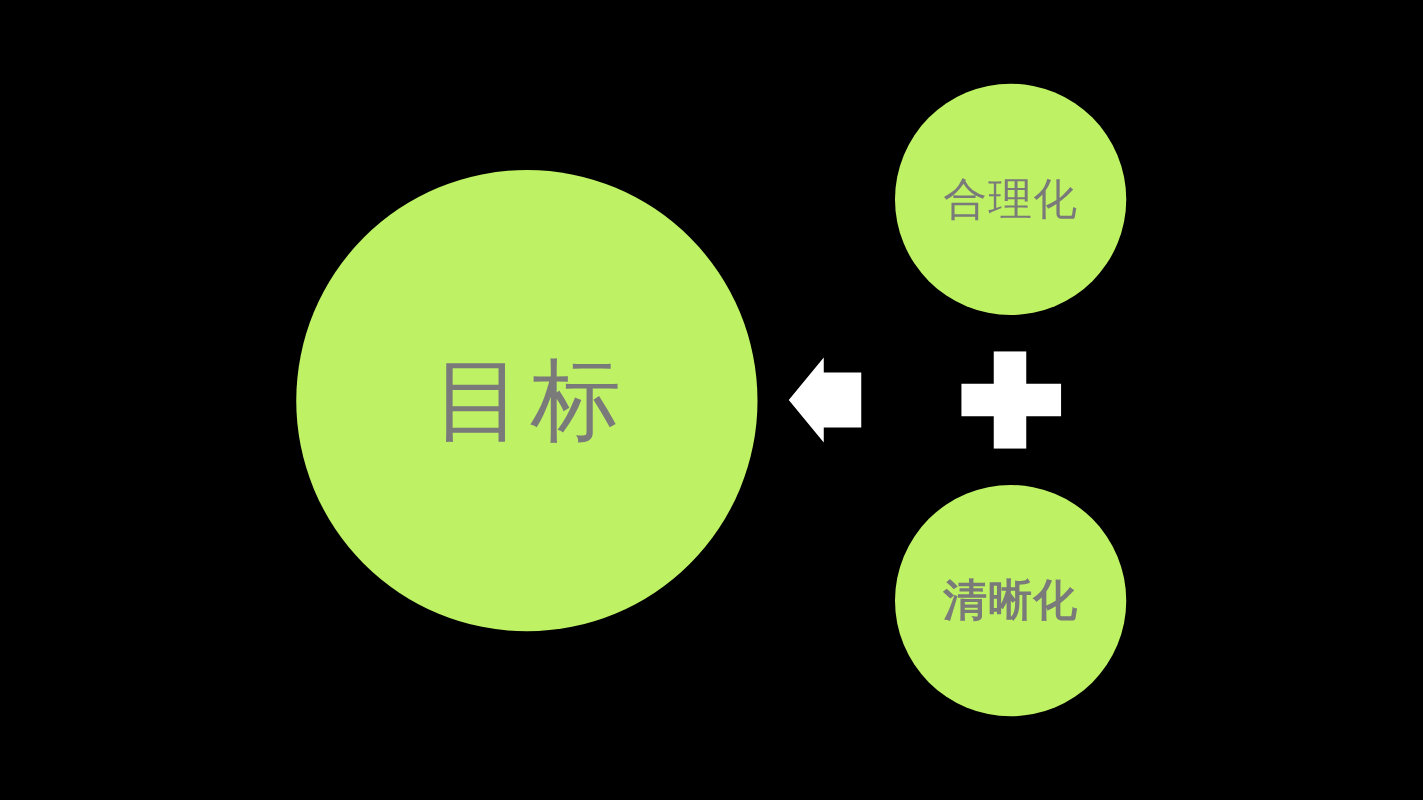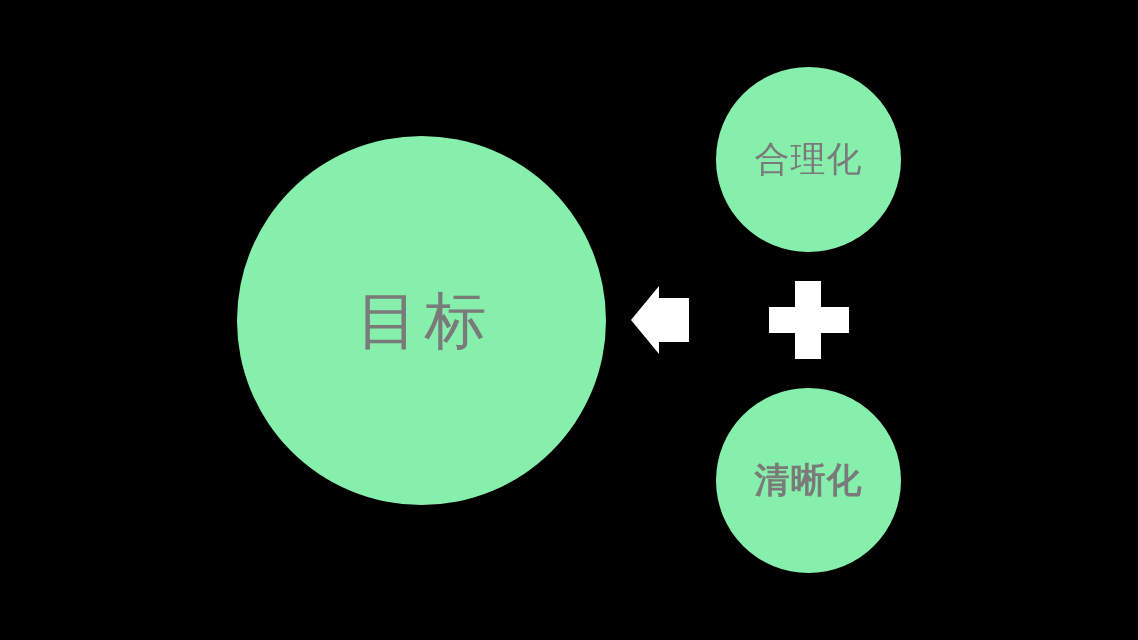--- a/index.html
+++ b/index.html
@@ -1,21 +1,21 @@
 <!DOCTYPE html>
 <html><head>
 <meta charset="utf-8">
 <style>
   html, body { margin:0; padding:0; }
   body { width:1138px; height:640px; background:#000; position:relative; overflow:hidden;
          font-family:"DejaVu Sans", "Liberation Sans", sans-serif; }
-  .circle { position:absolute; border-radius:50%; background:#86efac;
+  .circle { position:absolute; border-radius:50%; background:#bef264;
             display:flex; align-items:center; justify-content:center; color:#7a7a7a;text-align:center; }
   .big { left:237px; top:136px; width:369px; height:369px; }
-  .big span { font-size:62px; letter-spacing:6px; padding-left:6px; }
+  .big span { font-size:72px; letter-spacing:6px; padding-left:6px; }
   .small { width:185px; height:185px; }
   .small span { font-size:35px; letter-spacing:1px; }
   .c1 { left:716px; top:67px; }
   .c2 { left:716px; top:388px;font-weight:bold; }
   svg.icon { position:absolute; }
 </style>
 </head>
 <body>
 
 <div class="circle big">

